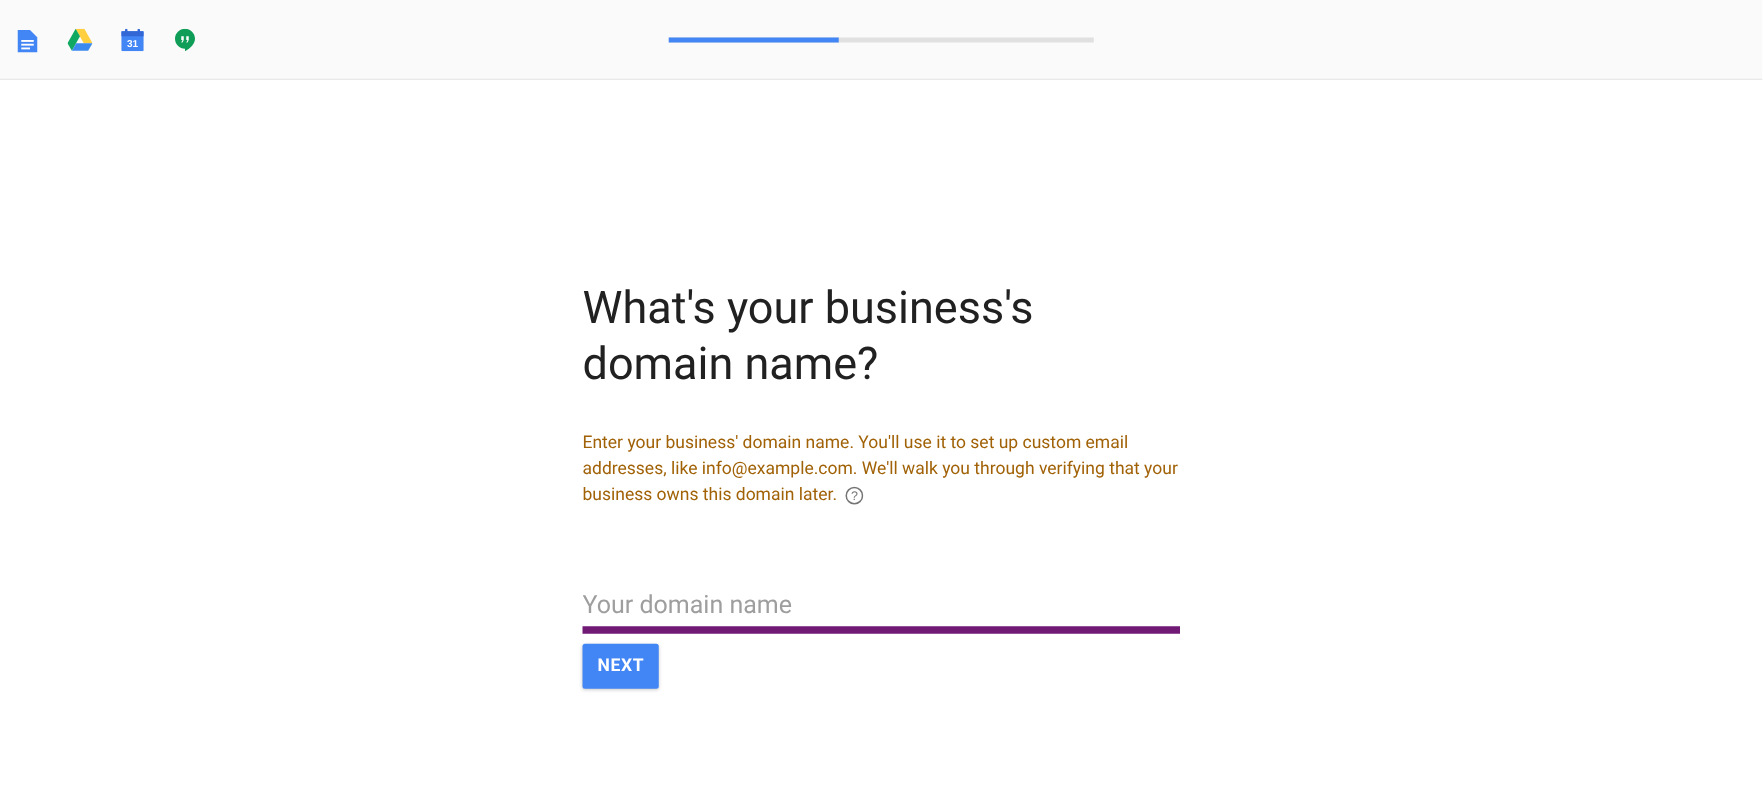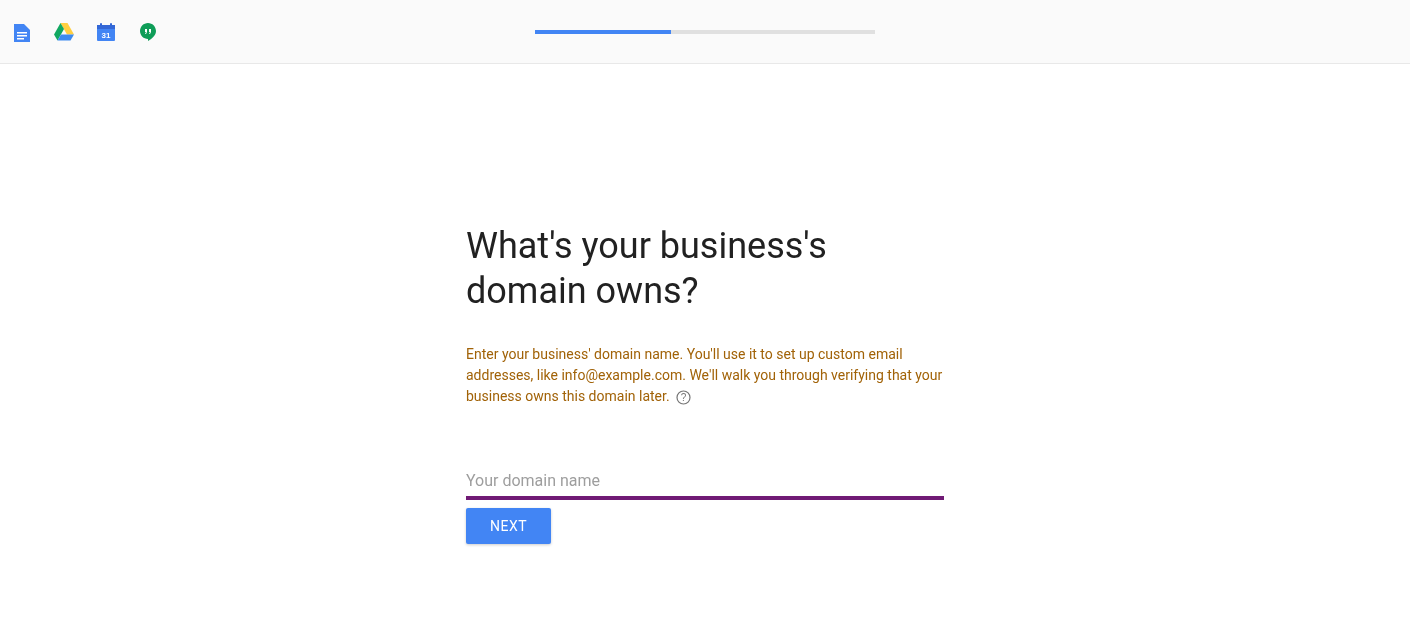--- a/index.html
+++ b/index.html
@@ -77,45 +77,45 @@
       vertical-align: middle;
       margin-left: 2px;
     }
     .input-container {
       position: relative;
       margin-bottom: 8px;
     }
     .domain-input {
       width: 100%;
       border: none;
-      border-bottom: 4px solid #701a75;
-      font-size: 16px;
+      border-bottom: 6px solid #701a75;
+      font-size: 20px;
       padding: 6px 0;
       outline: none;
       font-family: inherit;
       color: #212121;
     }
     .domain-input::placeholder {
       color: #9e9e9e;
     }
     .hint {
       font-size: 12px;
       color: #9e9e9e;
       margin-top: 8px;
       margin-bottom: 30px;
     }
     .next-button {
       background: #4285f4;
       color: #fff;
       border: none;
       border-radius: 2px;
-      padding: 0 24px;
+      padding: 0 12px;
       height: 36px;
       font-size: 14px;
-      font-weight: 400;
+      font-weight: 700;
       letter-spacing: 0.5px;
       cursor: pointer;
       box-shadow: 0 1px 3px rgba(0,0,0,0.2);
       font-family: inherit;
     }
   </style>
 </head>
 <body>
 
 <div class="header">
@@ -151,21 +151,21 @@
         <path d="M 9 6 L 11 6 L 11 9 L 10 11 L 9 11 L 10 9 L 9 9 Z" fill="#fff"></path>
       </svg>
     </span>
   </div>
   <div class="progress-bar">
     <div class="progress-fill" style="width: 40%;"></div>
   </div>
 </div>
 
 <div class="content">
-  <h1 class="title">What's your business's domain owns?</h1>
+  <h1 class="title">What's your business's domain name?</h1>
   <p class="description">
     <span>Enter your business' domain name. You'll use it to set up custom email addresses, like info@example.com. We'll walk you through verifying that your business owns this domain later.</span>
     <span class="help-icon">
       <svg width="15" height="15" viewBox="0 0 15 15">
         <circle cx="7.5" cy="7.5" r="6.5" fill="none" stroke="#757575" stroke-width="1.2"></circle>
         <text x="7.5" y="11" font-size="10" fill="#757575" text-anchor="middle" font-family="Arial">?</text>
       </svg>
     </span>
   </p>
   <div class="input-container">

